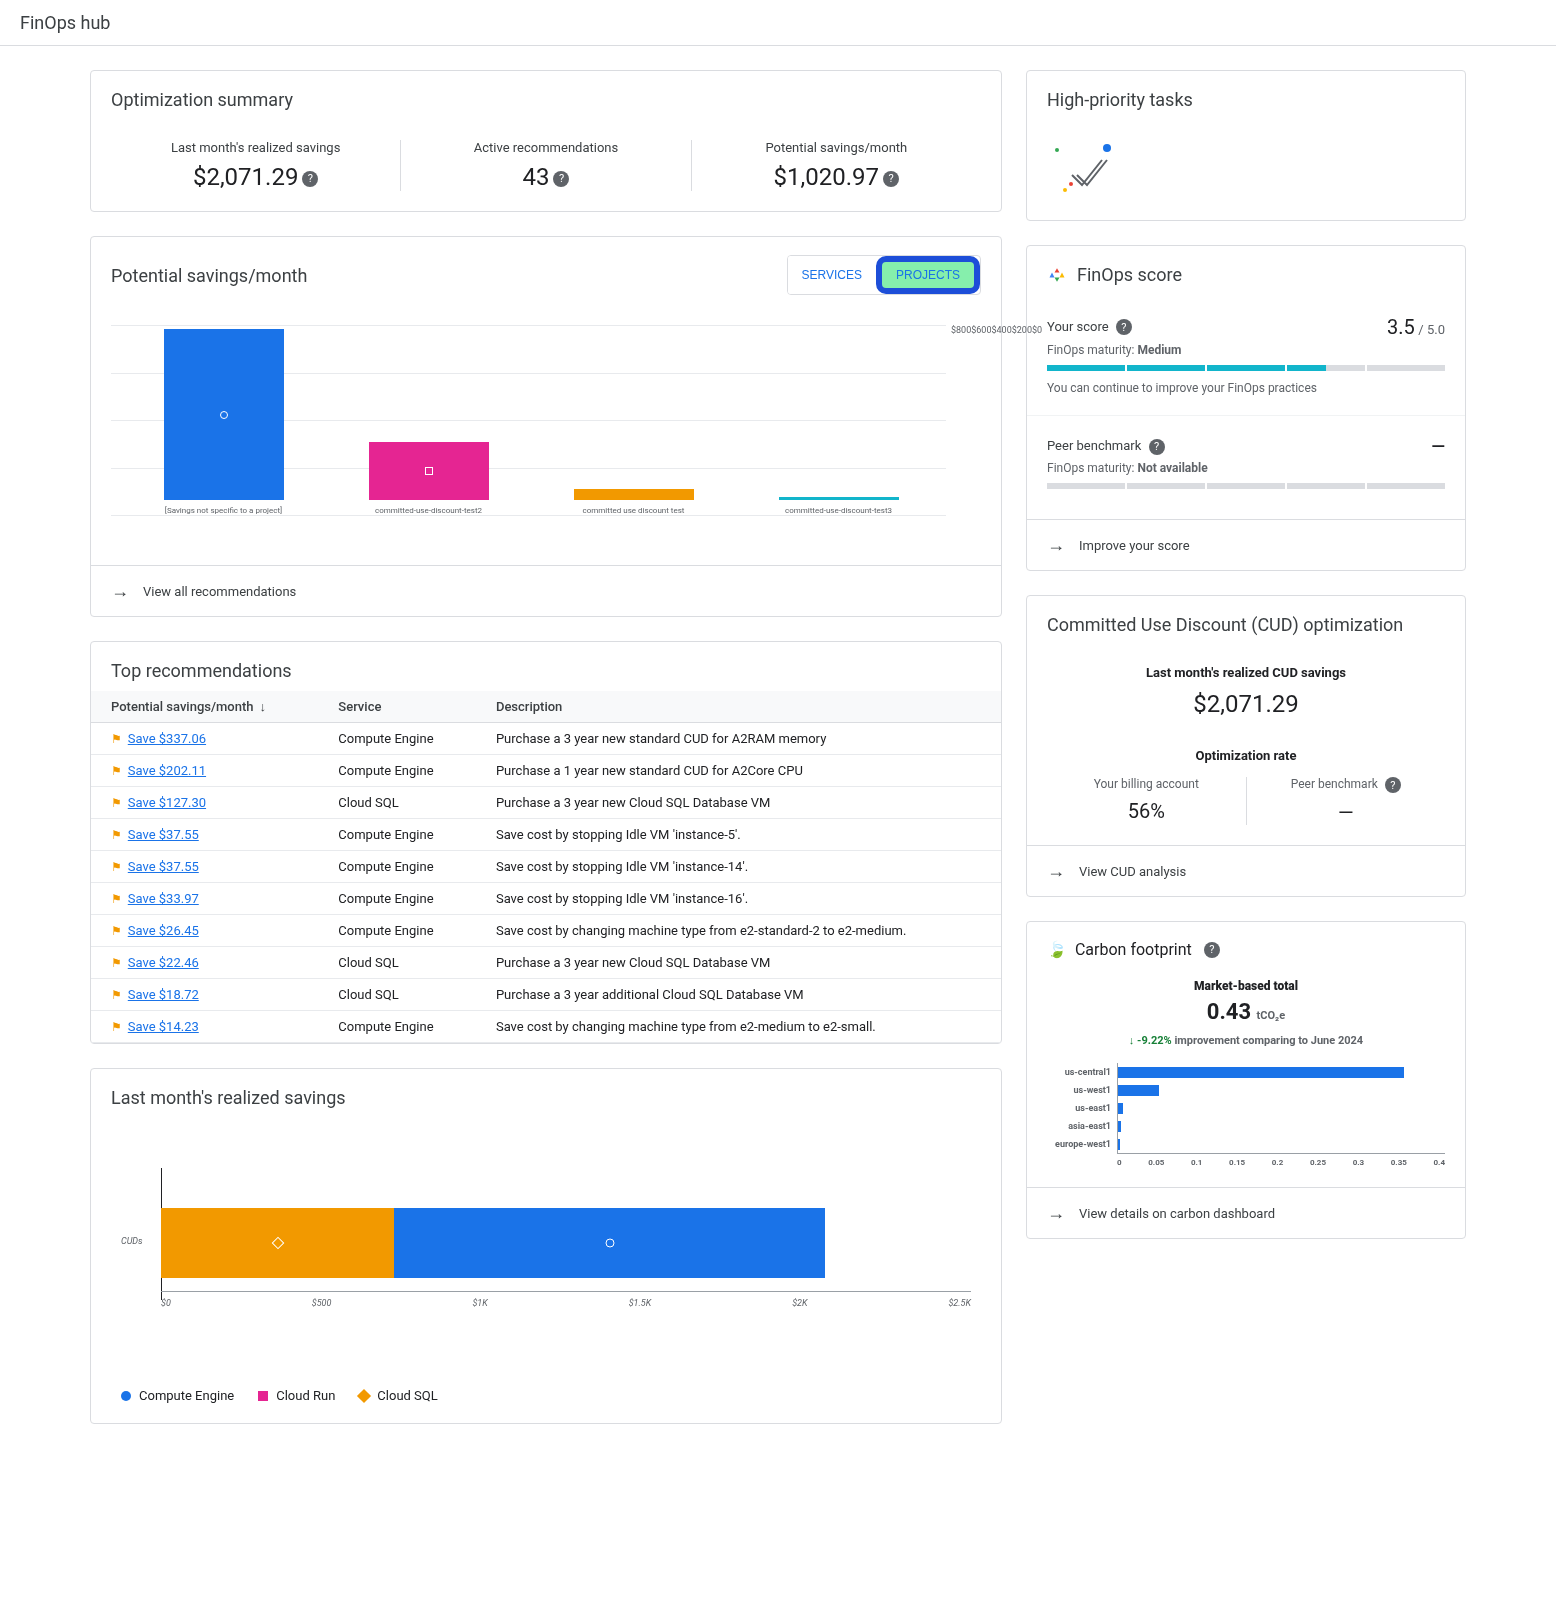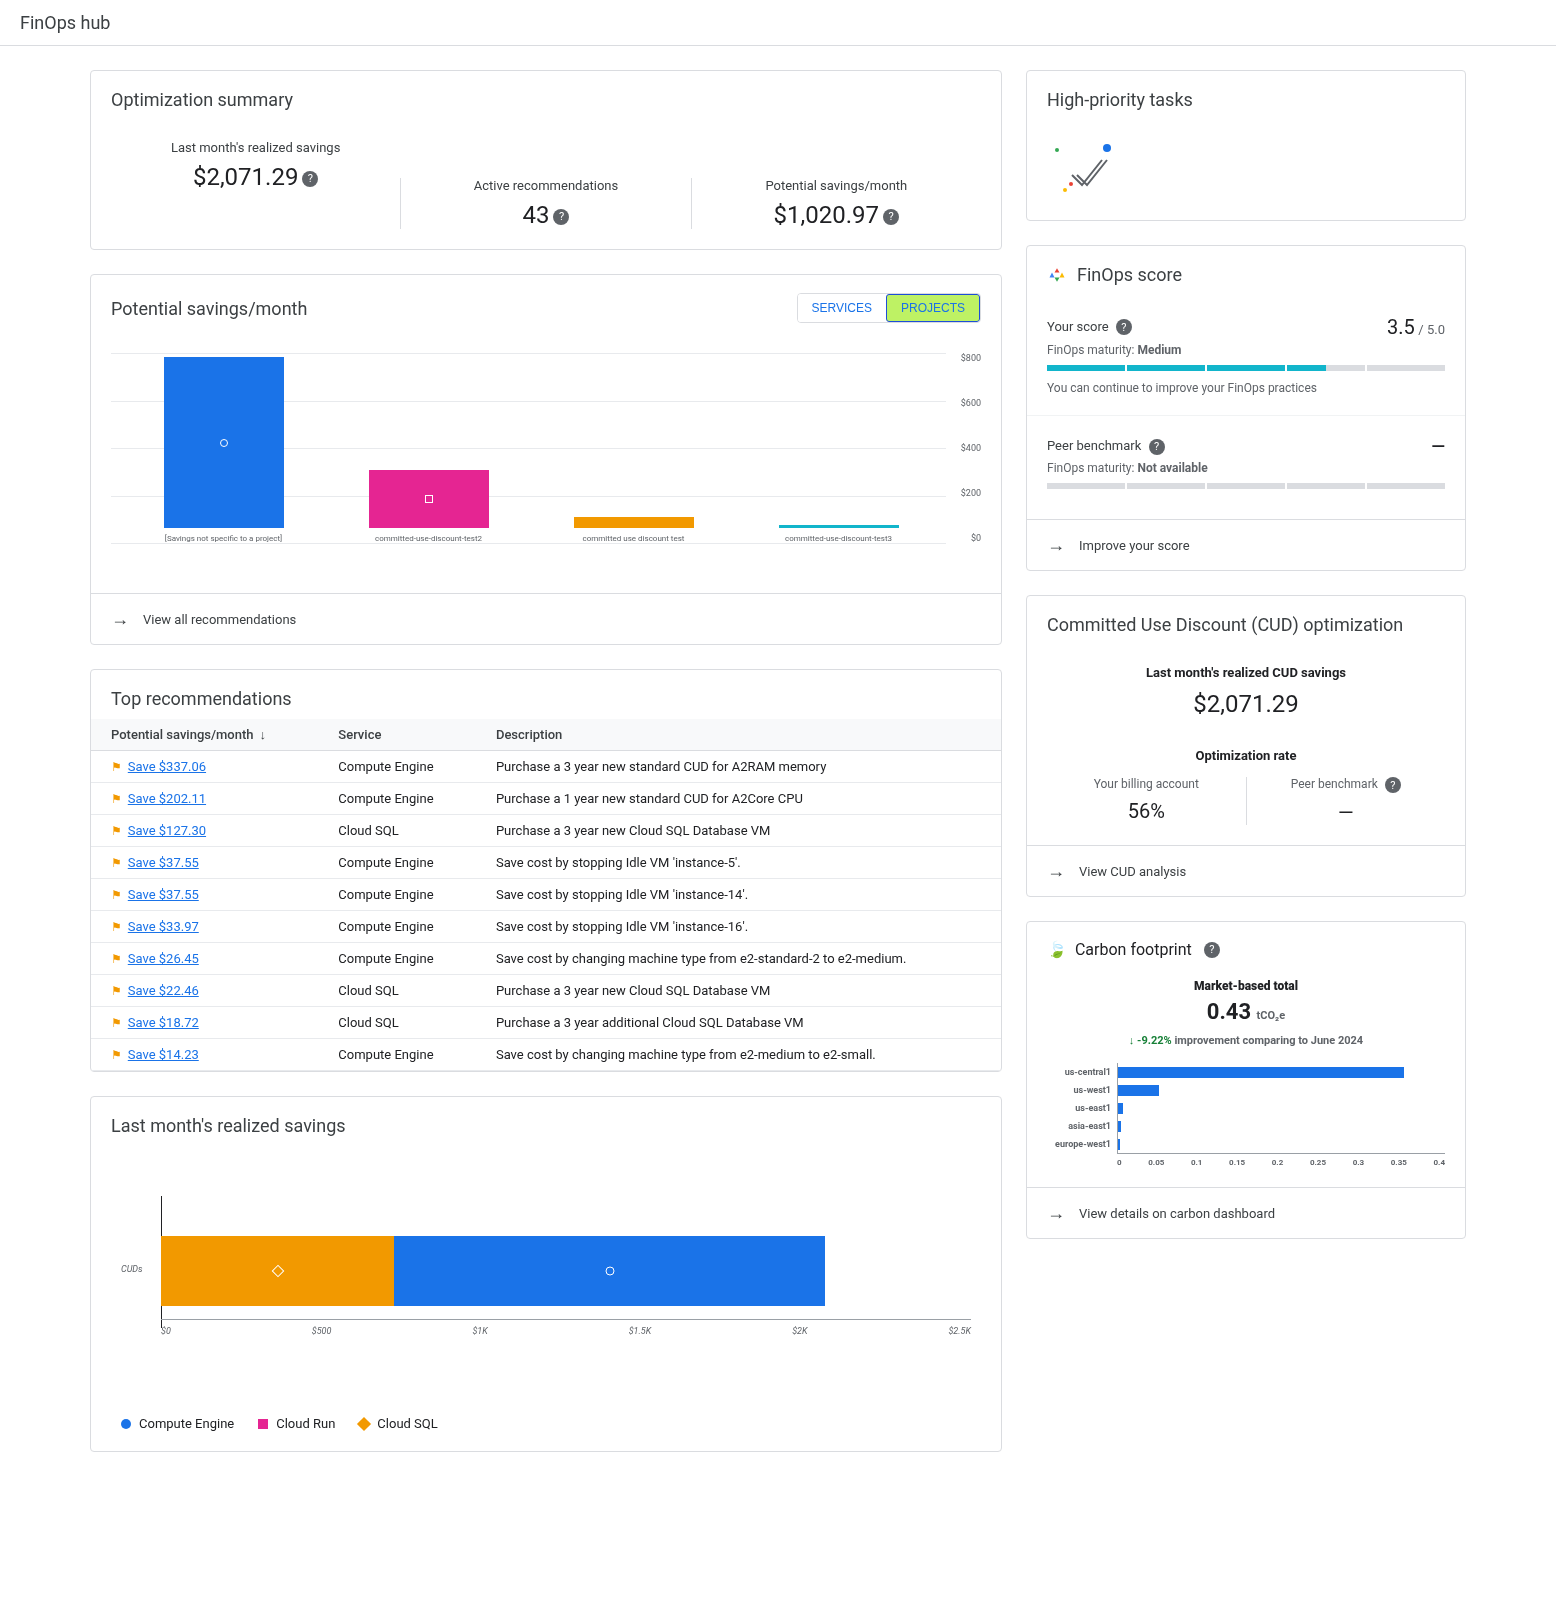--- a/index.html
+++ b/index.html
@@ -7,38 +7,38 @@
 .header { padding: 12px 20px; border-bottom: 1px solid #dadce0; font-size: 18px; color: #3c4043; }
 .container { display: grid; grid-template-columns: 1fr 440px; gap: 24px; padding: 24px 90px; max-width: 1556px; }
 .card { border: 1px solid #dadce0; border-radius: 4px; background: #fff; }
 .card-header { padding: 18px 20px 10px; font-size: 18px; color: #3c4043; }
 .card-body { padding: 0 20px 20px; }
 .card-footer { border-top: 1px solid #dadce0; padding: 14px 20px; display: flex; align-items: center; gap: 14px; color: #3c4043; font-size: 13px; cursor: pointer; }
 .card-footer .arrow { font-size: 18px; }
 
 .opt-summary-body { display: flex; justify-content: space-around; padding: 20px; text-align: center; }
 .opt-summary-item { flex: 1; }
-.opt-summary-item + .opt-summary-item { border-left: 1px solid #dadce0; margin-top: 38px; }
+.opt-summary-item + .opt-summary-item { border-left: 1px solid #dadce0; }
 .opt-label { font-size: 13px; color: #3c4043; margin-bottom: 8px; }
 .opt-value { font-size: 24px; color: #202124; }
 .help-icon { display: inline-flex; width: 16px; height: 16px; border-radius: 50%; background: #5f6368; color: #fff; font-size: 11px; align-items: center; justify-content: center; vertical-align: middle; margin-left: 4px; }
 
 .task-body { display: flex; gap: 20px; padding: 20px; align-items: flex-start; }
 .task-graphic { width: 80px; height: 60px; position: relative; flex-shrink: 0; }
 .task-content { text-align: center; flex: 1; }
 .task-title { font-size: 16px; margin-bottom: 6px; }
 .task-desc { font-size: 12px; color: #5f6368; line-height: 1.5; }
 
 .savings-card .card-header { display: flex; justify-content: space-between; align-items: center; }
 .tab-buttons { display: flex; border: 1px solid #dadce0; border-radius: 4px; overflow: hidden; }
 .tab-btn { padding: 6px 14px; font-size: 12px; color: #1a73e8; background: #fff; border: none; cursor: pointer; }
-.tab-btn.active { background: #bef264; border: 1px solid #1d4ed8; border-radius: 3px; }
+.tab-btn.active { background: #86efac; border: 6px solid #1d4ed8; border-radius: 10px; }
 
 .bar-chart { position: relative; height: 210px; margin: 20px 0 10px; }
-.bar-chart-ylabels { position: absolute; right: 0; top: 0; height: 190px; display: flex; flex-direction: column; justify-content: space-between; font-size: 9px; color: #5f6368; text-align: right; width: 30px; }
+.bar-chart-ylabels { position: absolute; right: 0; top: 0; height: 190px; display: flex; flex-direction: row; justify-content: space-between; font-size: 9px; color: #5f6368; text-align: right; width: 30px; }
 .bar-chart-grid { position: absolute; left: 0; right: 35px; top: 0; height: 190px; }
 .bar-grid-line { position: absolute; left: 0; right: 0; border-top: 1px solid #e8eaed; }
 .bars-container { position: absolute; left: 10px; right: 40px; bottom: 20px; height: 190px; display: flex; justify-content: space-around; align-items: flex-end; }
 .bar-item { display: flex; flex-direction: column; align-items: center; flex: 1; }
 .bar-rect { width: 120px; position: relative; }
 .bar-marker { position: absolute; left: 50%; top: 50%; transform: translate(-50%, -50%); width: 8px; height: 8px; border: 1.5px solid #fff; }
 .bar-marker.circle { border-radius: 50%; }
 .bar-label { font-size: 8px; color: #5f6368; margin-top: 6px; text-align: center; }
 
 .finops-section { padding: 20px; border-bottom: 1px solid #f1f3f4; }

